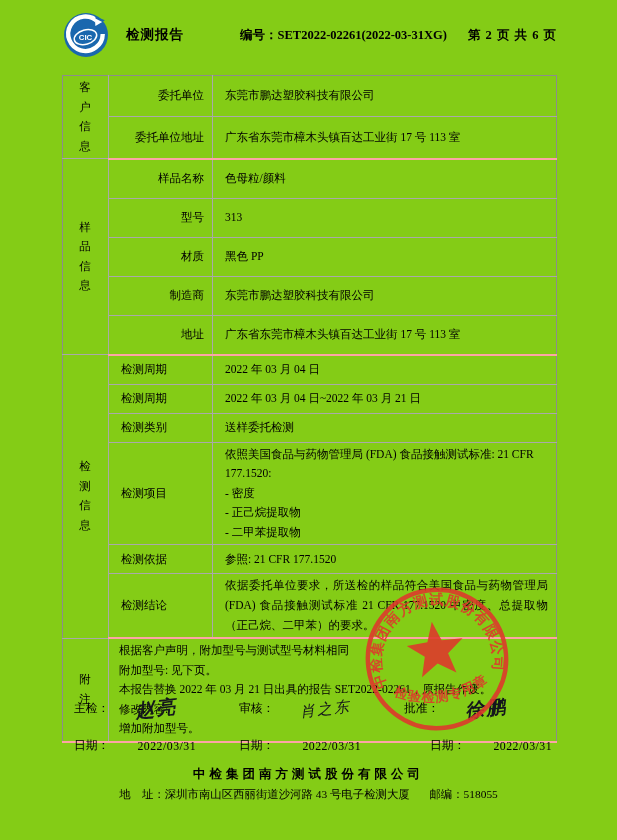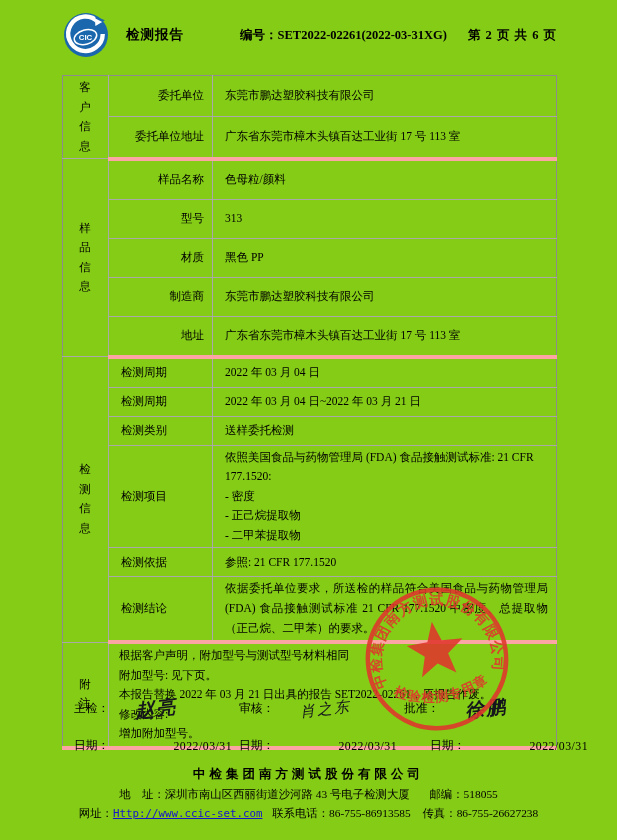--- a/index.html
+++ b/index.html
@@ -19,36 +19,36 @@
     position:absolute;left:62px;top:75px;width:495px;border-collapse:collapse;
     font-size:11.5px;table-layout:fixed;
   }
   table.rpt td{border:1px solid #a9a9a9;padding:2px 8px 2px 12px;vertical-align:middle;line-height:1.7;}
   table.rpt td.grp{
     text-align:center;padding:2px 16px;letter-spacing:1px;
     border-left:1px solid #8c8c8c;
   }
   table.rpt td.sec-top{border-top:1px solid #8c8c8c;}
   table.rpt tr.first td{border-top:1px solid #8c8c8c;}
-  table.rpt tr.last td{border-bottom:4px solid #fca5a5;}
+  table.rpt tr.last td{border-bottom:2px solid #fca5a5;}
   table.rpt td.rt{border-right:1px solid #8c8c8c;}
   td.val{padding-left:14px;}
   td.tall{height:34px;text-align:right;}
   td.short{height:24px;}
   td.just{text-align:justify;padding-right:10px;}
   
   .signoff{position:absolute;left:62px;top:692px;width:495px;display:flex;}
   .sig-col{width:165px;position:relative;}
   .sig-line{display:flex;align-items:center;height:34px;font-size:11.8px;}
   .sig-label{white-space:nowrap;margin-left:12px;}
   .signature{
     font-size:19px;margin-left:26px;transform:rotate(-7deg);font-style:italic;
     font-weight:bold;color:#14161c;letter-spacing:2px;
   }
-  .date-line{display:flex;align-items:center;margin-top:12px;font-size:11.8px;gap:36px;}
+  .date-line{display:flex;align-items:center;margin-top:12px;font-size:11.8px;}
   .date-val{margin-left:28px;letter-spacing:.5px;}
   
   .stamp{position:absolute;left:358px;top:580px;width:158px;height:158px;opacity:.88;
          transform:rotate(-8deg);pointer-events:none;z-index:5;}
   
   .footer{position:absolute;left:0;top:766px;width:617px;text-align:center;}
   .f-company{font-weight:bold;font-size:12.5px;letter-spacing:4px;}
   .f-line{font-size:11.4px;margin-top:4px;}
   .f-link{color:#1515cc;text-decoration:underline;font-family:"DejaVu Sans Mono",monospace;font-size:10.8px;}
 </style>
@@ -201,22 +201,15 @@
     </text>
   </svg>
 
   <div class="footer">
     <div class="f-company">中检集团南方测试股份有限公司</div>
     <div class="f-line">
       <span>地　址：</span><span>深圳市南山区西丽街道沙河路 43 号电子检测大厦</span>
       <span style="display:inline-block;width:14px"></span>
       <span>邮编：</span><span>518055</span>
     </div>
-    <div class="f-line">
-      <span>网址：</span><a href="#" class="f-link">Http://www.ccic-set.com</a>
-      <span style="display:inline-block;width:4px"></span>
-      <span>联系电话：</span><span>86-755-86913585</span>
-      <span style="display:inline-block;width:6px"></span>
-      <span>传真：</span><span>86-755-26627238</span>
-    </div>
   </div>
 
 </div>
 
 </body></html>

